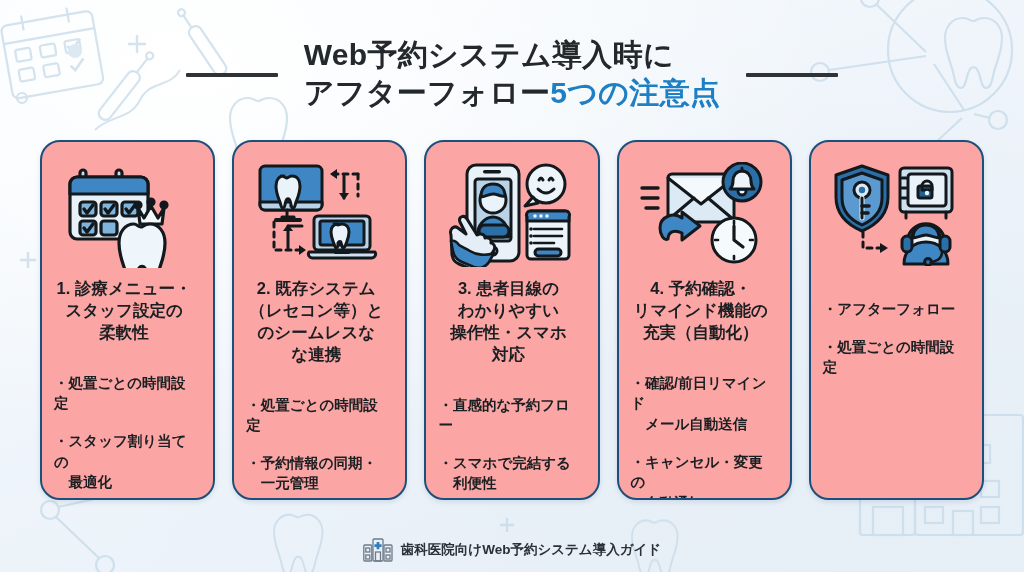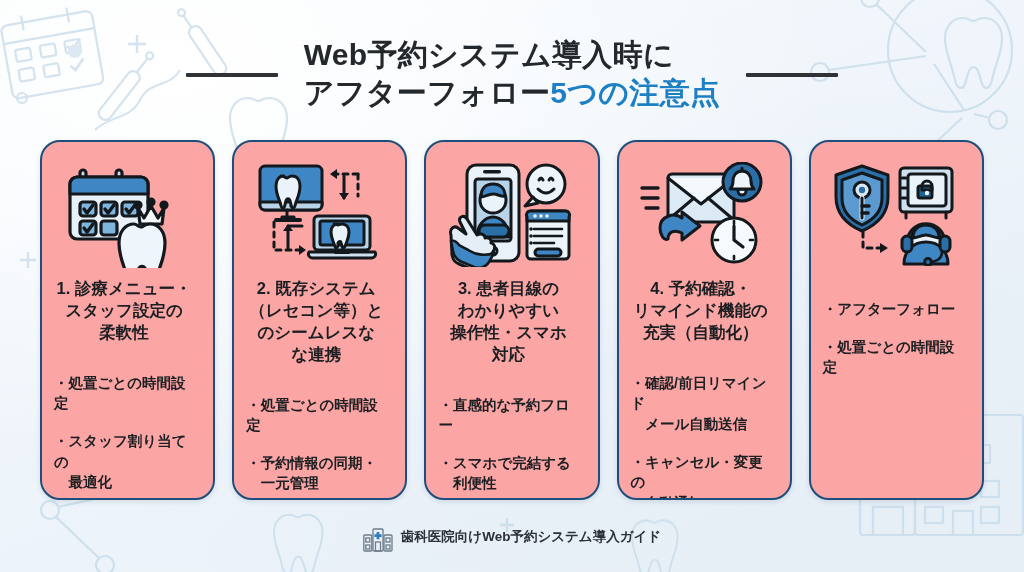--- a/index.html
+++ b/index.html
@@ -120,20 +120,21 @@
     text-align: left;
     margin-bottom: 2px;
     padding-left: 1px;
     margin-top: 17px;
   }
 
   
   #footer {
     height: 44px;
     display: flex;
+    align-items: center;
     justify-content: center;
     gap: 8px;
   }
   #footer-label {
     font-size: 13.5px;
     font-weight: bold;
     color: #2b3137;
   }
 </style>
 </head>

